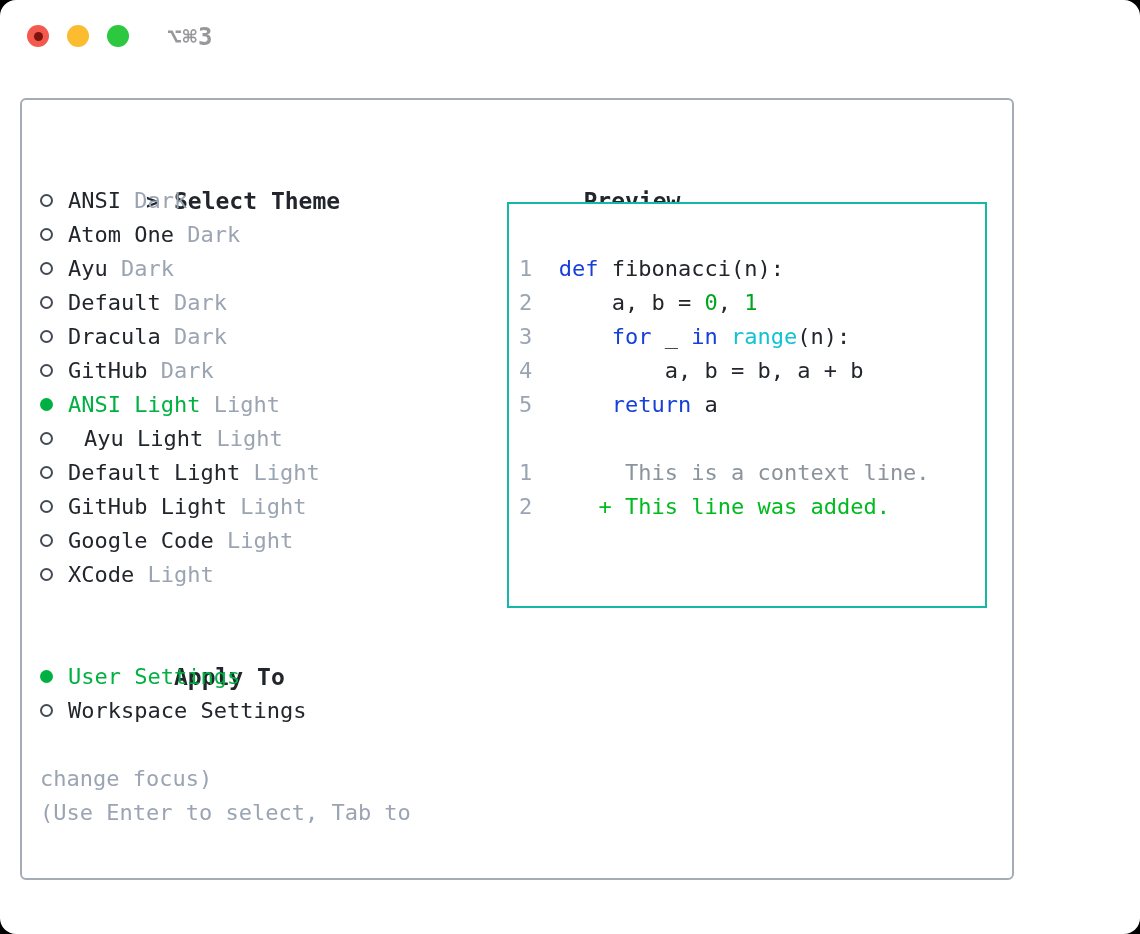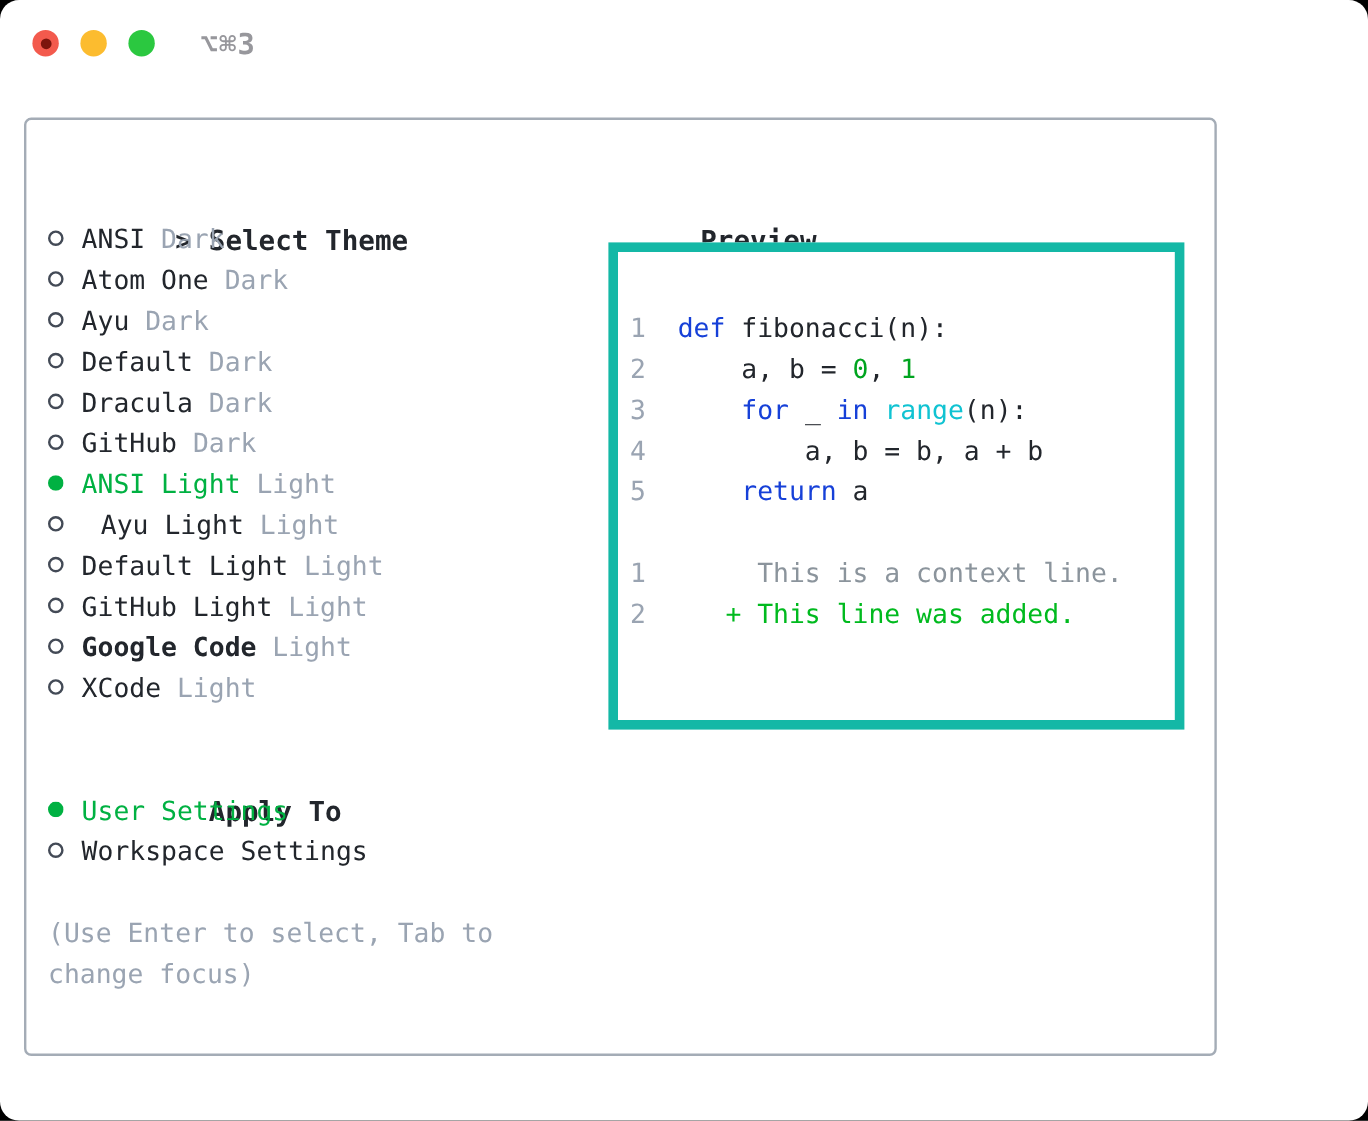--- a/index.html
+++ b/index.html
@@ -53,21 +53,21 @@
   .circle.selected { border-color: transparent; }
   .option-row { cursor: pointer; }
   .spacer { height: 34px; }
   .indent { padding-left: 28px; }
   .hint { font-size: 22px; line-height: 34px; }
   
   .preview-header { position: absolute; left: 482px; top: 50px; }
   .preview-box {
     position: absolute; left: 485px; top: 102px;
     width: 480px; height: 406px;
-    border: 8px solid #14b8a6;
+    border: 2px solid #14b8a6;
     background: #fff;
     overflow: hidden;
   }
   .code { padding: 48px 0 0 10px; }
   .code-row { height: 34px; line-height: 34px; white-space: pre; font-size: 22px; }
 </style>
 </head>
 <body style="color: rgb(34, 38, 44);">
 
 <div class="window">
@@ -93,35 +93,35 @@
           <div class="row option-row"><span class="bullet-col"><span class="circle"></span></span><span style="color: rgb(34, 38, 44);">ANSI</span><span style="color: rgb(154, 164, 178);"> Dark</span></div>
           <div class="row option-row"><span class="bullet-col"><span class="circle"></span></span><span style="color: rgb(34, 38, 44);">Atom One</span><span style="color: rgb(154, 164, 178);"> Dark</span></div>
           <div class="row option-row"><span class="bullet-col"><span class="circle"></span></span><span style="color: rgb(34, 38, 44);">Ayu</span><span style="color: rgb(154, 164, 178);"> Dark</span></div>
           <div class="row option-row"><span class="bullet-col"><span class="circle"></span></span><span style="color: rgb(34, 38, 44);">Default</span><span style="color: rgb(154, 164, 178);"> Dark</span></div>
           <div class="row option-row"><span class="bullet-col"><span class="circle"></span></span><span style="color: rgb(34, 38, 44);">Dracula</span><span style="color: rgb(154, 164, 178);"> Dark</span></div>
           <div class="row option-row"><span class="bullet-col"><span class="circle"></span></span><span style="color: rgb(34, 38, 44); text-align: right;">GitHub</span><span style="color: rgb(154, 164, 178);"> Dark</span></div>
           <div class="row option-row"><span class="bullet-col"><span class="circle selected" style="background: rgb(0, 177, 66);"></span></span><span style="color: rgb(0, 177, 66);">ANSI Light</span><span style="color: rgb(154, 164, 178);"> Light</span></div>
           <div class="row option-row"><span class="bullet-col"><span class="circle"></span></span><span style="color: rgb(34, 38, 44); margin-left: 16px;">Ayu Light</span><span style="color: rgb(154, 164, 178);"> Light</span></div>
           <div class="row option-row"><span class="bullet-col"><span class="circle"></span></span><span style="color: rgb(34, 38, 44);">Default Light</span><span style="color: rgb(154, 164, 178);"> Light</span></div>
           <div class="row option-row"><span class="bullet-col"><span class="circle"></span></span><span style="color: rgb(34, 38, 44);">GitHub Light</span><span style="color: rgb(154, 164, 178);"> Light</span></div>
-          <div class="row option-row"><span class="bullet-col"><span class="circle"></span></span><span style="color: rgb(34, 38, 44); font-weight: bold;">Google Code</span><span style="color: rgb(154, 164, 178);"> Light</span></div>
+          <div class="row option-row"><span class="bullet-col"><span class="circle"></span></span><span style="color: rgb(34, 38, 44);">Google Code</span><span style="color: rgb(154, 164, 178);"> Light</span></div>
           <div class="row option-row"><span class="bullet-col"><span class="circle"></span></span><span style="color: rgb(34, 38, 44);">XCode</span><span style="color: rgb(154, 164, 178);"> Light</span></div>
         </div>
       <div class="spacer"></div>
       <div class="row indent">
         <span class="hdr">Apply To</span>
       </div>
       <div id="apply-list">
           <div class="row option-row"><span class="bullet-col"><span class="circle selected" style="background: rgb(0, 177, 66);"></span></span><span style="color: rgb(0, 177, 66);">User Settings</span></div>
           <div class="row option-row"><span class="bullet-col"><span class="circle"></span></span><span style="color: rgb(34, 38, 44);">Workspace Settings</span></div>
         </div>
       <div class="spacer"></div>
       <div class="hint" style="color: rgb(154, 164, 178);">
+        <div>change focus)</div>
         <div>(Use Enter to select, Tab to</div>
-        <div>change focus)</div>
       </div>
     </div>
 
     <div class="row preview-header">
       <span class="hdr">Preview</span>
     </div>
     <div class="preview-box">
       <div class="code" id="code">
           <div class="code-row"><span style="color: rgb(154, 164, 178);">1  </span><span style="color: rgb(22, 64, 216);">def</span><span style="color: rgb(34, 38, 44);"> fibonacci(n):</span></div>
           <div class="code-row"><span style="color: rgb(154, 164, 178);">2  </span><span style="color: rgb(34, 38, 44);">    a, b = </span><span style="color: rgb(0, 164, 31);">0</span><span style="color: rgb(34, 38, 44);">, </span><span style="color: rgb(0, 164, 31);">1</span></div>

